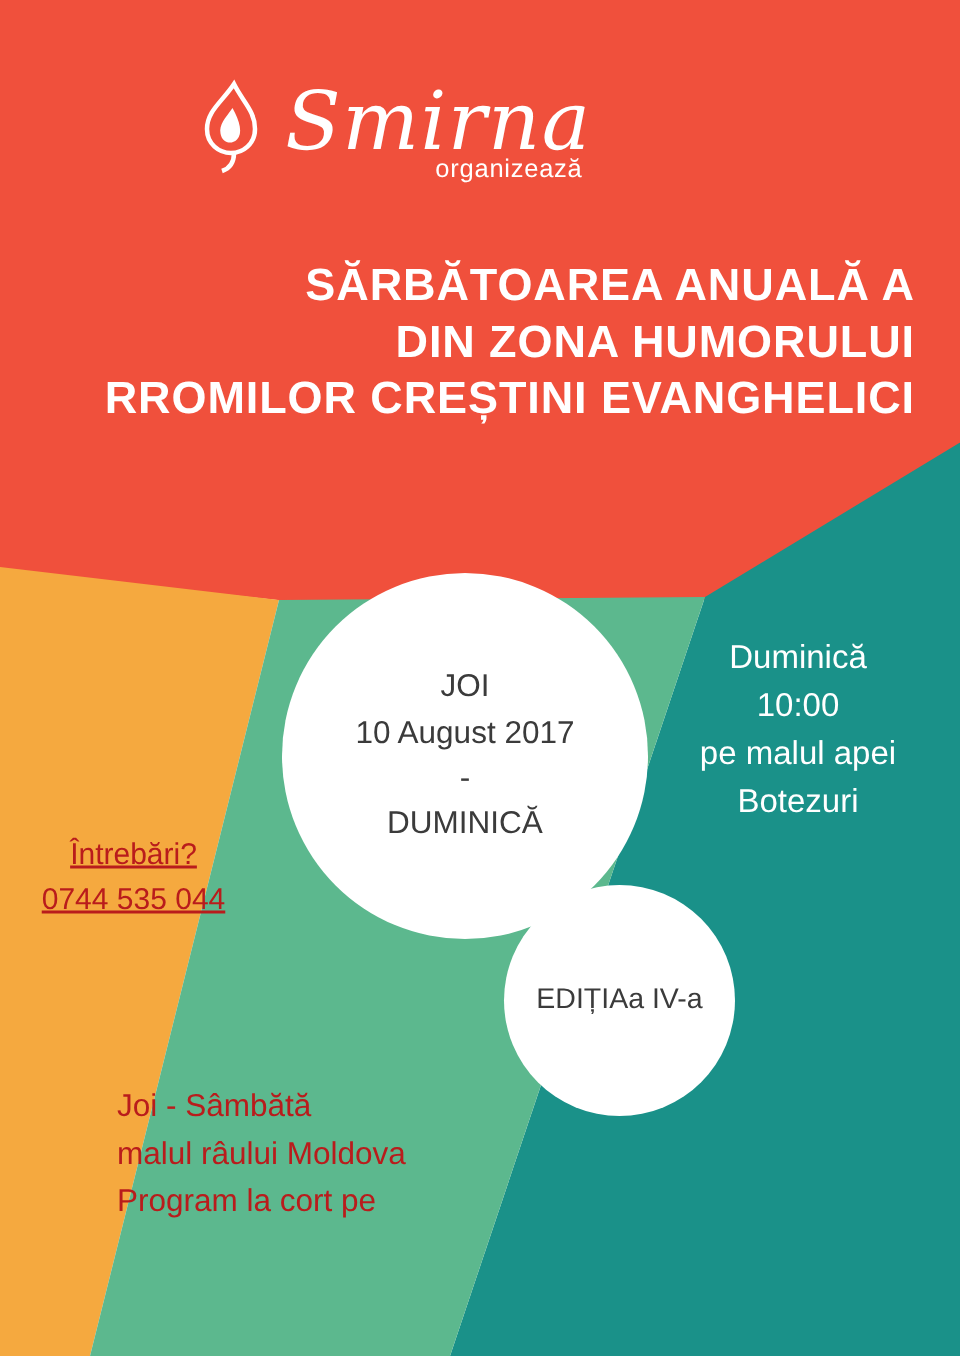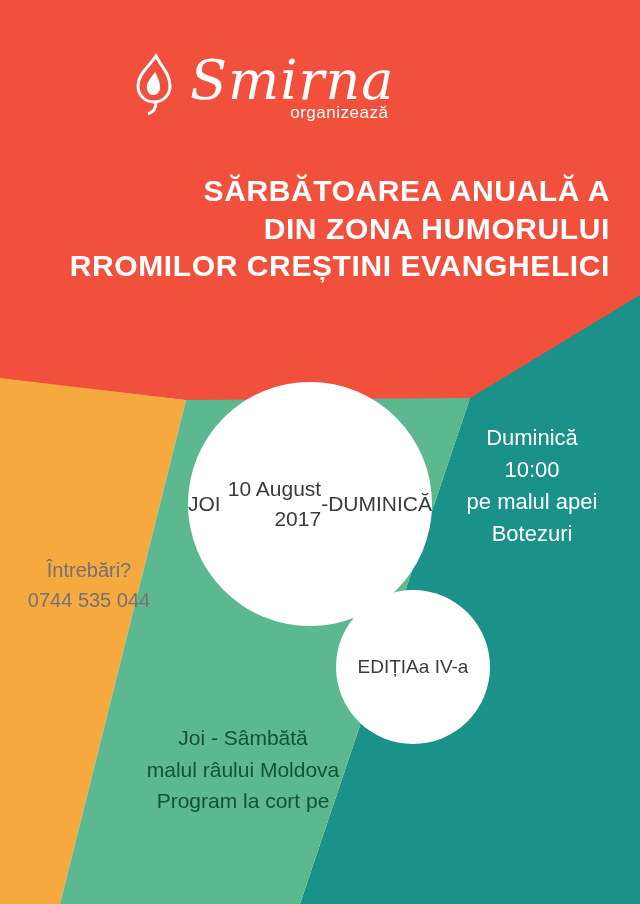--- a/index.html
+++ b/index.html
@@ -106,27 +106,27 @@
   
   .circle-main {
     position: absolute;
     left: 188px;
     top: 382px;
     width: 244px;
     height: 244px;
     border-radius: 50%;
     background: #ffffff;
     display: flex;
-    flex-direction: row;
+    flex-direction: column;
     align-items: center;
     justify-content: center;
     color: #3b3b3b;
     font-size: 21px;
     line-height: 1.45;
-    text-align: right;
+    text-align: left;
   }
   .circle-main .row {
     display: block;
   }
 
   
   .circle-small {
     position: absolute;
     left: 336px;
     top: 590px;
@@ -156,37 +156,38 @@
     text-align: center;
   }
   .teal-text .row { display: block; }
 
   
   .yellow-text {
     position: absolute;
     left: 0;
     top: 555px;
     width: 178px;
-    color: #737373;
+    color: #b91c1c;
     font-size: 20px;
     line-height: 1.5;
     text-align: center;
+    text-decoration: underline;
   }
   .yellow-text .row { display: block; }
 
   
   .green-text {
     position: absolute;
     left: 78px;
     top: 722px;
     width: 330px;
-    color: #14532d;
+    color: #b91c1c;
     font-size: 21px;
     line-height: 1.5;
-    text-align: center;
+    text-align: left;
   }
   .green-text .row { display: block; }
 </style>
 </head>
 <body>
 
 <div class="poster">
 
   <div class="bg">
     <div class="shape shape-red"></div>

